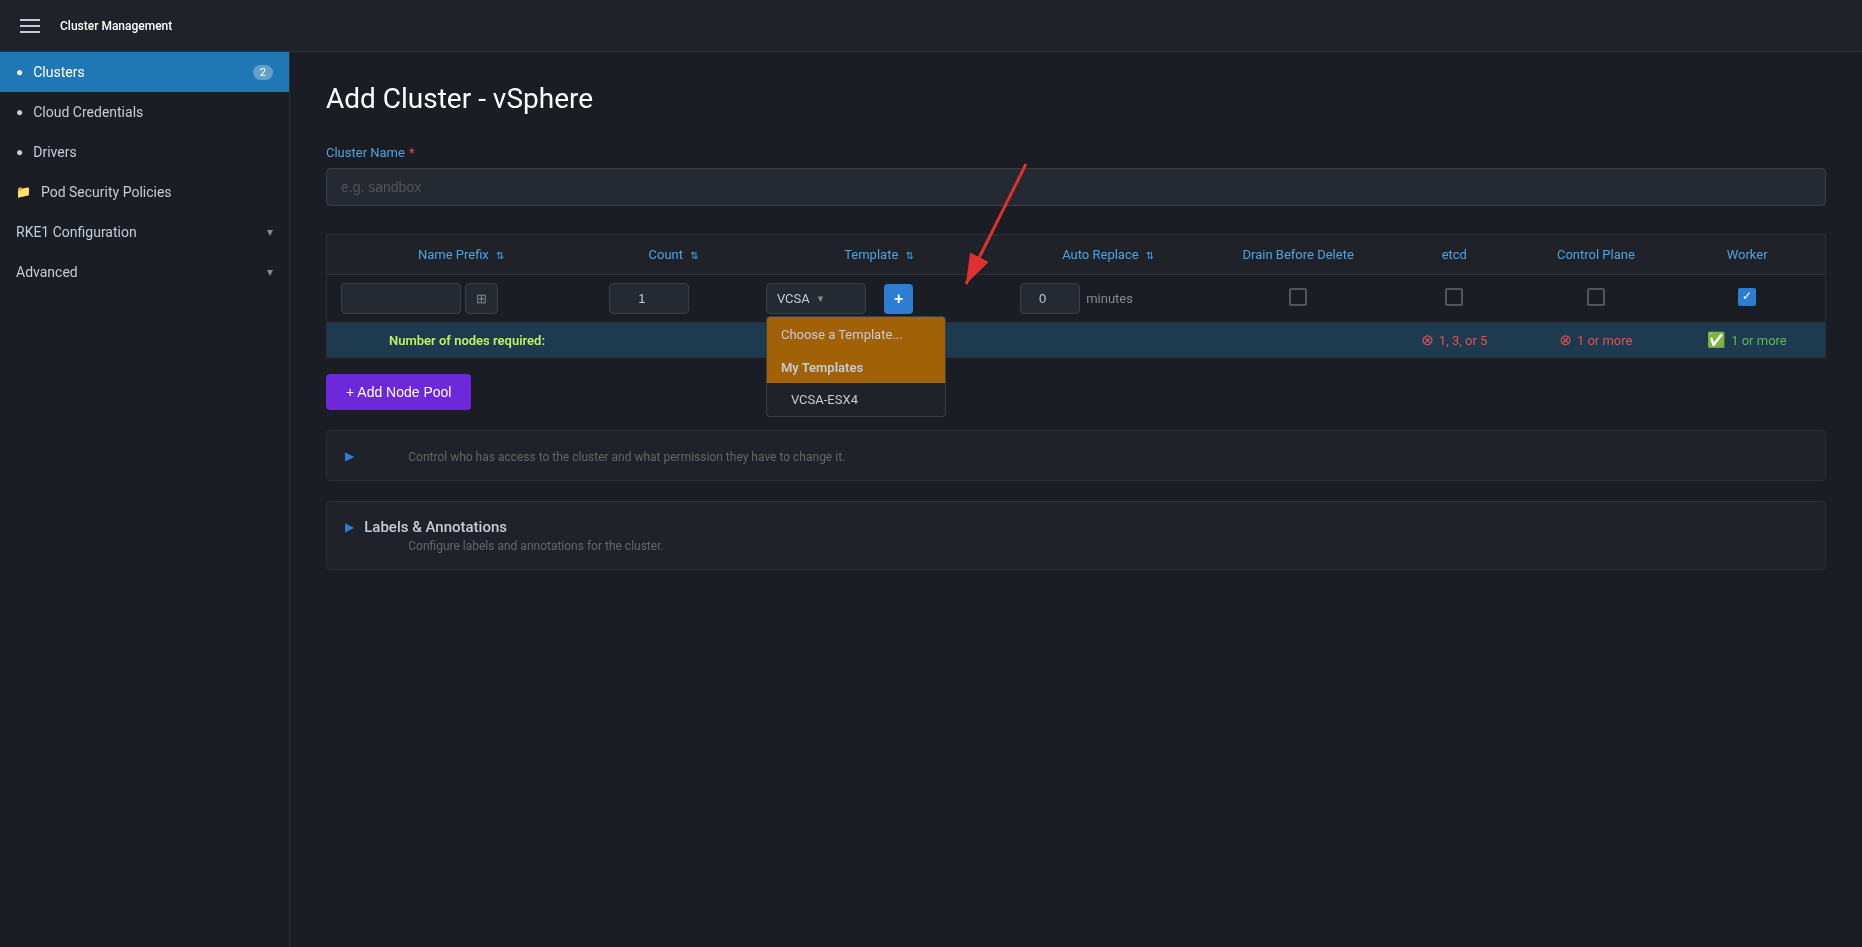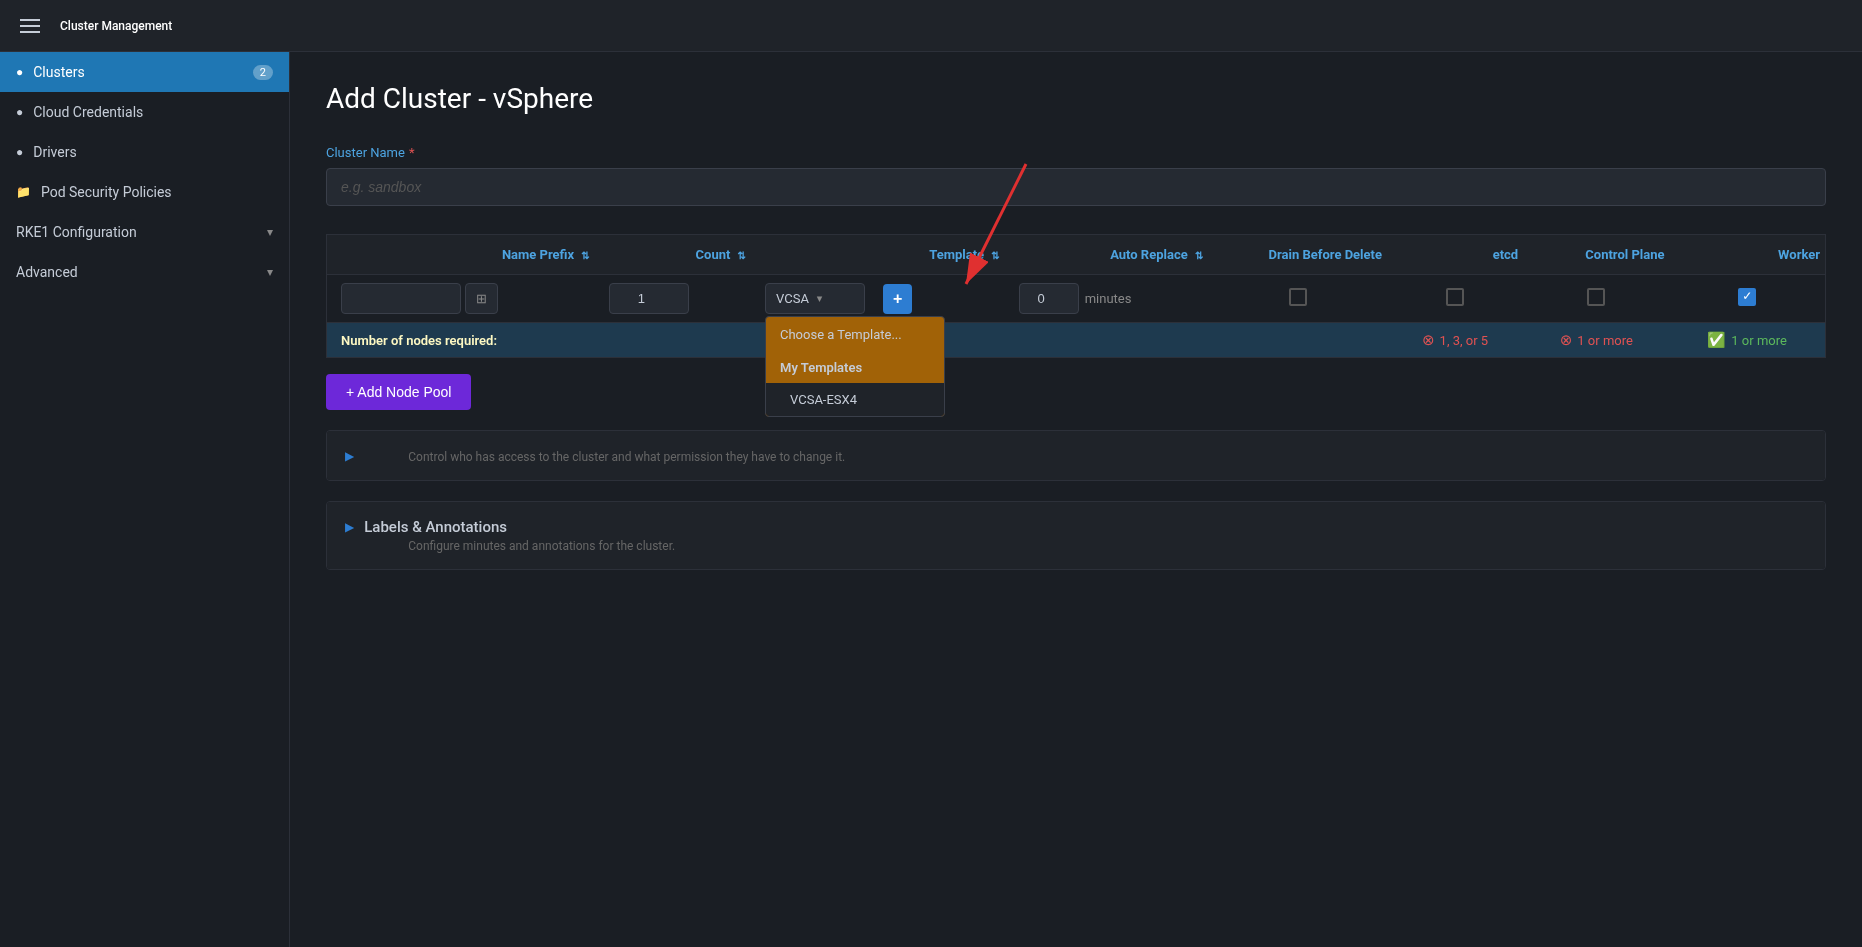--- a/index.html
+++ b/index.html
@@ -121,21 +121,20 @@
     .text-input {
       width: 100%;
       background: #252a32;
       border: 1px solid #3a3f4a;
       border-radius: 4px;
       padding: 10px 14px;
       color: #888;
       font-size: 14px;
       outline: none;
       margin-bottom: 28px;
-      font-style: italic;
     }
     .text-input::placeholder {
       color: #555;
     }
 
     
     .node-table {
       width: 100%;
       border-collapse: collapse;
       border: 1px solid #2c3039;
@@ -146,22 +145,22 @@
 
     .node-table thead tr {
       background: #1f2329;
       border-bottom: 1px solid #2c3039;
     }
 
     .node-table thead th {
       padding: 12px 5px;
       font-size: 13px;
       color: #4da3e0;
-      font-weight: 700;
-      text-align: right;
+      font-weight: 400;
+      text-align: center;
       white-space: nowrap;
     }
     .node-table thead th .sort-icon {
       margin-left: 4px;
       font-size: 10px;
       color: #4da3e0;
     }
 
     .node-table tbody tr {
       background: #1a1e24;
@@ -294,22 +293,23 @@
 
     
     .nodes-required-row {
       background: #1e3a4f !important;
     }
     .nodes-required-row td {
       padding: 12px 14px;
     }
     .nodes-label {
       font-weight: 600;
-      color: #fef9c3;
-      font-size: 13px;
+      color: #bef264;
+      font-size: 13px;
+      margin-left: 48px;
     }
     .requirement-badge {
       display: inline-flex;
       align-items: center;
       gap: 5px;
       font-size: 13px;
     }
     .req-error {
       color: #e05252;
     }
@@ -598,19 +598,19 @@
           <div class="collapse-desc">Control who has access to the cluster and what permission they have to change it.</div>
         </div>
       </div>
     </div>
 
     <div class="collapse-section">
       <div class="collapse-header">
         <span class="collapse-arrow">▶</span>
         <div>
           <div class="collapse-title">Labels &amp; Annotations</div>
-          <div class="collapse-desc">Configure minutes and annotations for the cluster.</div>
+          <div class="collapse-desc">Configure labels and annotations for the cluster.</div>
         </div>
       </div>
     </div>
 
   </main>
 </div>
 
 </body></html>

